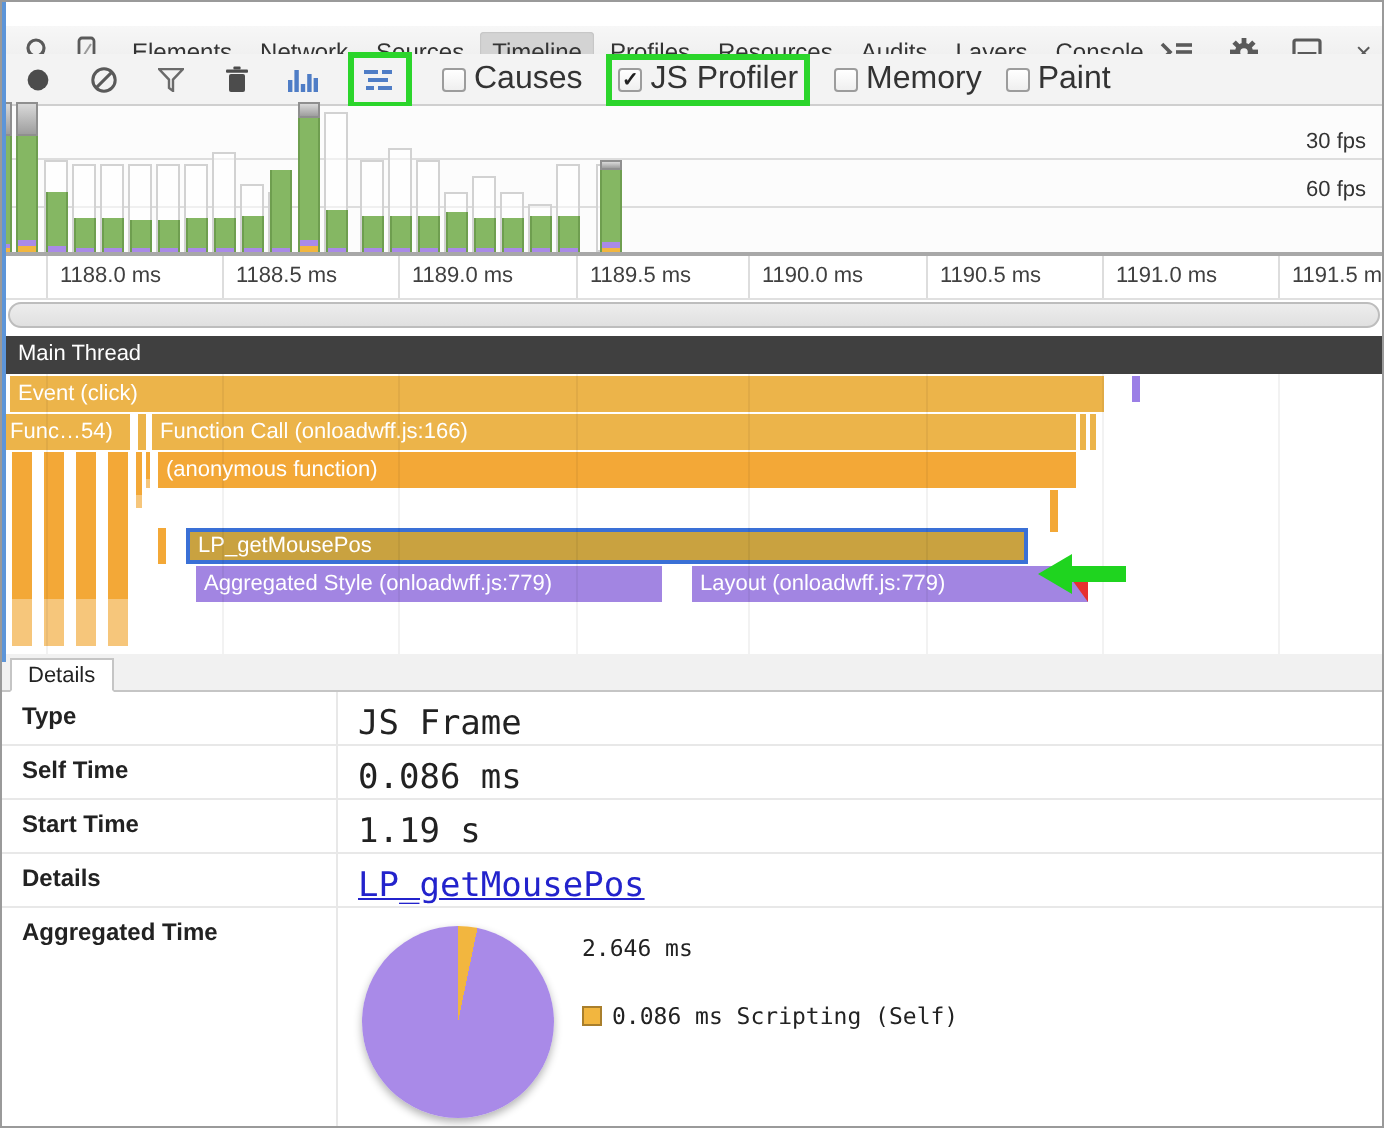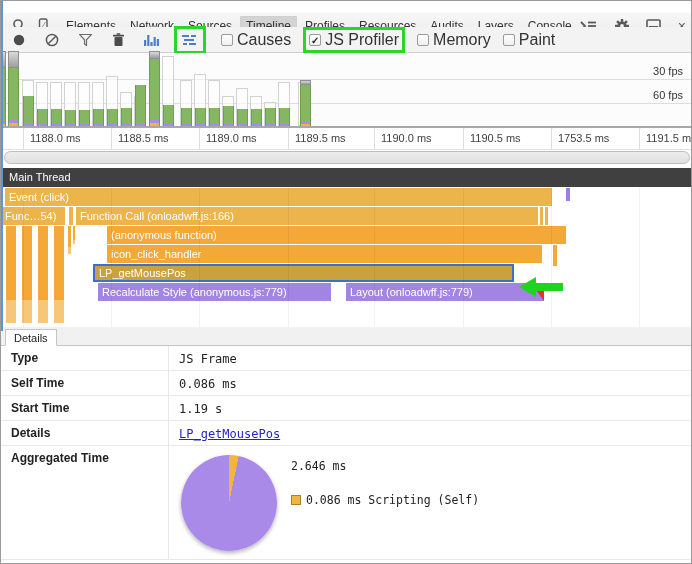--- a/index.html
+++ b/index.html
@@ -45,42 +45,42 @@
     background:linear-gradient(#ededed,#e0e0e0);box-sizing:border-box;}
 
   
   #flame{position:absolute;left:0;top:167px;width:100%;height:159px;background:#fff;overflow:hidden;}
   #main-thread{position:absolute;left:0;top:0;width:100%;height:19px;background:#404040;color:#fff;
     font-size:11px;line-height:19px;padding-left:8px;box-sizing:border-box;}
   .gline{position:absolute;top:19px;bottom:0;width:1px;background:rgba(0,0,0,.05);z-index:5;}
   .fbar{position:absolute;height:18px;font-size:11px;line-height:18px;color:#fff;white-space:nowrap;
     overflow:hidden;padding-left:4px;box-sizing:border-box;z-index:2;}
   .c-o1{background:#ecb44a;}
-  .c-o2{background:#f3a837;margin-left:28px;}
+  .c-o2{background:#f3a837;}
   .c-olive{background:#c9a240;}
   .c-purple{background:#a285e2;}
   .c-pt{background:#9b7fe6;}
   .fbar.sel{border:2px solid #3a70d6;line-height:14px;z-index:4;}
   .slit{position:absolute;width:2px;height:18px;background:#fff;z-index:3;}
   .redcorner{position:absolute;right:0;top:0;width:0;height:0;border-top:18px solid #e73030;border-left:13px solid transparent;}
   .stripe{position:absolute;z-index:1;background:linear-gradient(#f3a837 0 76%,#f6c67b 76%);}
   #arrow{position:absolute;z-index:10;}
   #arrow .head{position:absolute;left:0;top:0;width:0;height:0;border-right:17px solid #1fd41f;
     border-top:10px solid transparent;border-bottom:10px solid transparent;}
   #arrow .shaft{position:absolute;left:16px;top:6px;width:28px;height:8px;background:#1fd41f;}
 
   
   #details{position:absolute;left:0;top:326px;width:100%;height:238px;background:#fff;}
   #dtabbar{height:19px;background:#f1f1f1;border-bottom:1px solid #c5c5c5;display:flex;align-items:flex-end;padding-left:4px;box-sizing:border-box;}
   #dtab{background:#fff;border:1px solid #c5c5c5;border-bottom:1px solid #fff;margin-bottom:-1px;
     font-size:11px;padding:2px 8px 1px;color:#222;}
   .drow{display:flex;border-bottom:1px solid #e8e8e8;min-height:24px;align-items:stretch;}
   .dlabel{width:168px;flex:none;border-right:1px solid #e8e8e8;font-weight:bold;font-size:12px;color:#222;
     padding:5px 0 0 10px;box-sizing:border-box;}
-  .dvalue{font-family:"DejaVu Sans Mono",monospace;font-size:12px;color:#222;padding:6px 0 0 10px;}
+  .dvalue{font-family:"DejaVu Sans Mono",monospace;font-size:17px;color:#222;padding:6px 0 0 10px;}
   .dvalue.link{color:#2323cc;text-decoration:underline;cursor:pointer;}
   #agg-row{display:flex;border-bottom:1px solid #e8e8e8;height:113px;}
   #agg-content{position:relative;flex:1;}
   #pie{position:absolute;left:12px;top:9px;width:96px;height:96px;border-radius:50%;box-shadow:0 2px 4px rgba(0,0,0,.3);}
   #agg-total{position:absolute;left:122px;top:13px;font-family:"DejaVu Sans Mono",monospace;font-size:11.5px;color:#222;}
   #legend{position:absolute;left:122px;top:36px;}
   .leg-item{display:flex;align-items:center;gap:5px;margin-top:11px;}
   .leg-swatch{width:10px;height:10px;border:1px solid rgba(0,0,0,.3);box-sizing:border-box;}
   .leg-text{font-family:"DejaVu Sans Mono",monospace;font-size:11.5px;color:#222;}
 
@@ -325,21 +325,21 @@
       <div class="rlabel" style="left: 117px;">1188.5 ms</div>
       <div class="rtick" style="left: 198px;"></div>
       <div class="rlabel" style="left: 205px;">1189.0 ms</div>
       <div class="rtick" style="left: 287px;"></div>
       <div class="rlabel" style="left: 294px;">1189.5 ms</div>
       <div class="rtick" style="left: 373px;"></div>
       <div class="rlabel" style="left: 380px;">1190.0 ms</div>
       <div class="rtick" style="left: 462px;"></div>
       <div class="rlabel" style="left: 469px;">1190.5 ms</div>
       <div class="rtick" style="left: 550px;"></div>
-      <div class="rlabel" style="left: 557px;">1753.5 ms</div>
+      <div class="rlabel" style="left: 557px;">1191.0 ms</div>
       <div class="rtick" style="left: 638px;"></div>
       <div class="rlabel" style="left: 645px;">1191.5 ms</div>
     </div>
 
   <div id="hscroll"></div>
 
   <div id="flame">
     <div id="main-thread">Main Thread</div>
     <div id="arrow" style="width: 46px; height: 20px; left: 518px; top: 109px;">
       <div class="head"></div>
@@ -360,25 +360,24 @@
       <div class="stripe" style="left: 67px; width: 3px; top: 58px; height: 28px;"></div>
       <div class="stripe" style="left: 72px; width: 2px; top: 58px; height: 18px;"></div>
       <div class="fbar c-o1" style="left: 4px; top: 20px; width: 547px;">Event (click)</div>
       <div class="fbar c-pt" style="left: 565px; top: 20px; width: 2px; height: 13px;"></div>
       <div class="fbar c-o1" style="left: 0px; top: 39px; width: 64px;">Func…54)</div>
       <div class="fbar c-o1" style="left: 68px; top: 39px; width: 4px;"></div>
       <div class="fbar c-o1" style="left: 75px; top: 39px; width: 472px;">Function Call (onloadwff.js:166)</div>
       <div class="slit" style="left: 537px; top: 39px;"></div>
       <div class="slit" style="left: 542px; top: 39px;"></div>
       <div class="fbar c-o2" style="left: 78px; top: 58px; width: 459px;">(anonymous function)</div>
-      <div class="fbar c-o2" style="left: 78px; top: 77px; width: 435px;">icon_click_handler</div>
       <div class="fbar c-o2" style="left: 524px; top: 77px; width: 4px; height: 21px;"></div>
       <div class="fbar c-o2" style="left: 78px; top: 96px; width: 4px;"></div>
       <div class="fbar c-olive sel" style="left: 92px; top: 96px; width: 421px;">LP_getMousePos</div>
-      <div class="fbar c-purple" style="left: 97px; top: 115px; width: 233px;">Recalculate Style (anonymous.js:779)</div>
+      <div class="fbar c-purple" style="left: 97px; top: 115px; width: 233px;">Aggregated Style (onloadwff.js:779)</div>
       <div class="fbar c-purple" style="left: 345px; top: 115px; width: 198px;">Layout (onloadwff.js:779)<div class="redcorner"></div></div>
     </div>
 
   <div id="details">
     <div id="dtabbar">
       <span id="dtab">Details</span>
     </div>
     <div id="drows">
         <div class="drow">
           <div class="dlabel">Type</div>

